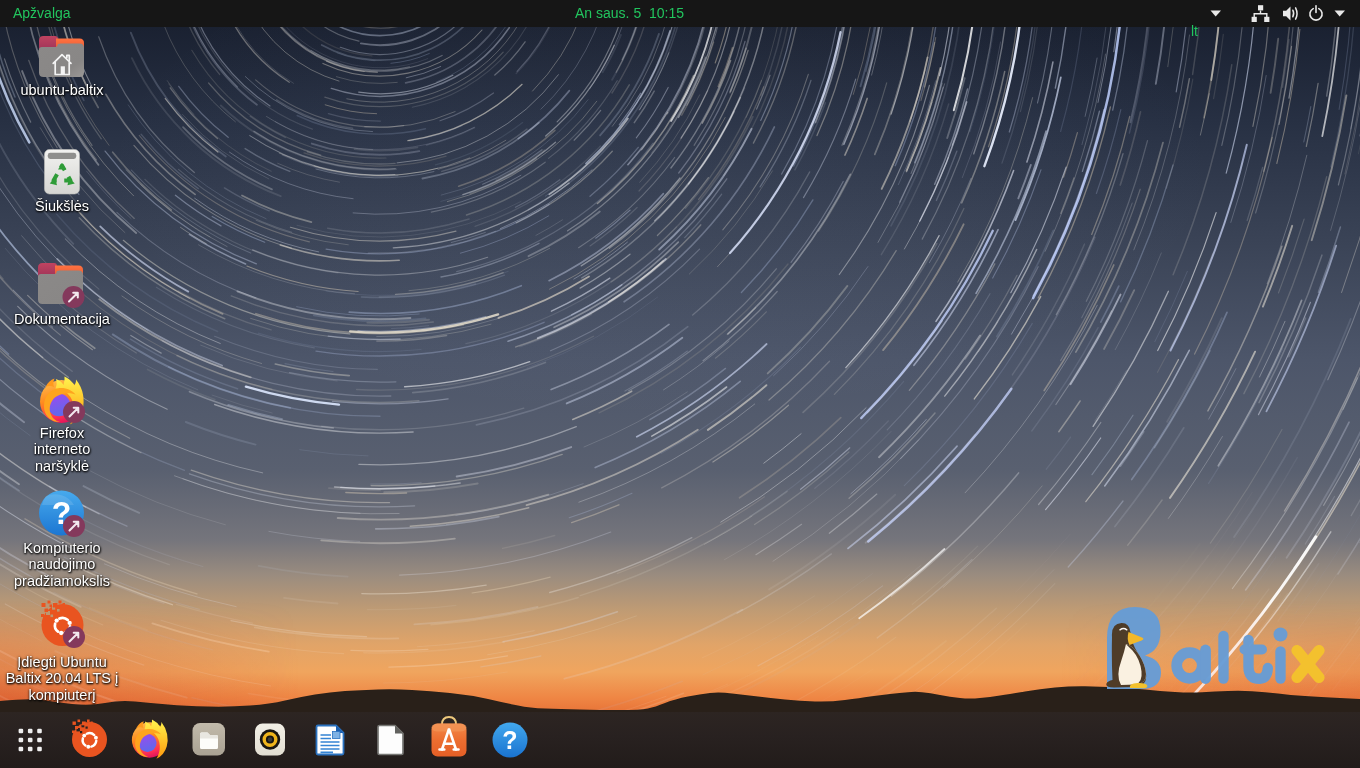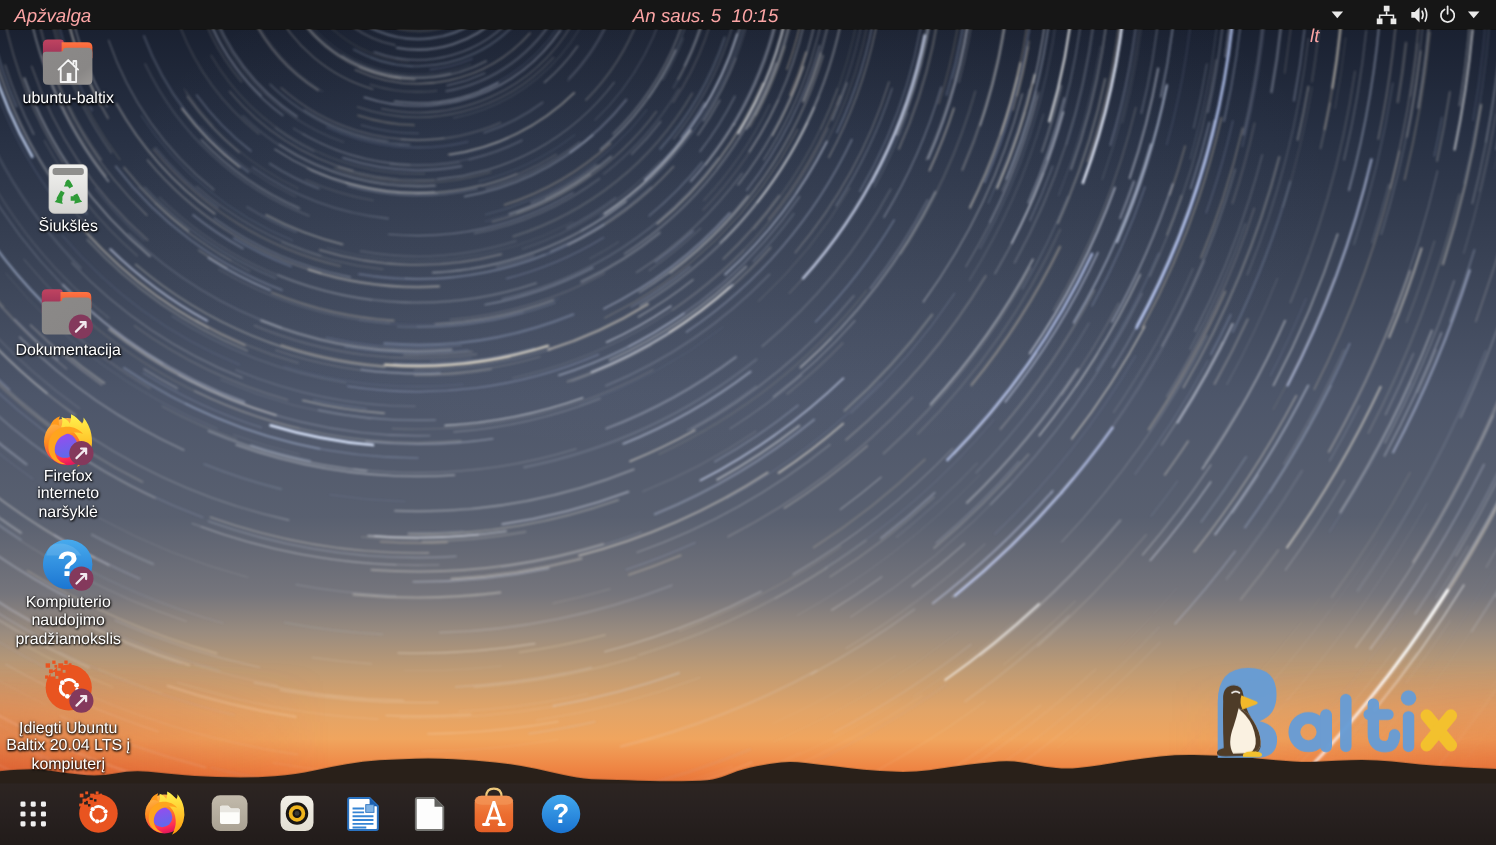--- a/index.html
+++ b/index.html
@@ -1,19 +1,19 @@
 <!DOCTYPE html>
 <html><head><meta charset="utf-8"><title>d</title><style>
 html,body{margin:0;padding:0;width:1360px;height:768px;overflow:hidden;background:#000;
 font-family:"Liberation Sans",sans-serif;}
 #wall{position:absolute;left:0;top:0;}
-#topbar{position:absolute;left:0;top:0;width:1360px;height:27px;background:#161616;color:#fca5a5;
-font-size:17px;font-style:italic;}
+#topbar{position:absolute;left:0;top:0;width:1360px;height:27px;background:#161616;color:#22c55e;
+font-size:14px;}
 #topbar .left{position:absolute;left:13px;top:5px;}
-#topbar .clock{position:absolute;left:0;top:5px;width:1259px;text-align:center;padding-left:12px;}
+#topbar .clock{position:absolute;left:0;top:5px;width:1259px;text-align:center;}
 #topbar svg{position:absolute;top:0;left:0;}
 .dlabel{position:absolute;width:150px;left:-13px;text-align:center;color:#fff;font-size:14.5px;
 line-height:16.3px;text-shadow:0 1px 2px rgba(0,0,0,.95),1px 1px 2px rgba(0,0,0,.75),0 0 3px rgba(0,0,0,.6);}
 #dock{position:absolute;left:0;top:712px;width:1360px;height:56px;
 background:linear-gradient(180deg,#2d2522 0%,#282120 45%,#221c1a 100%);}
 .abs{position:absolute;}
 </style></head>
 <body>
 <svg id="wall" width="1360" height="768" viewBox="0 0 1360 768">
 <defs>

